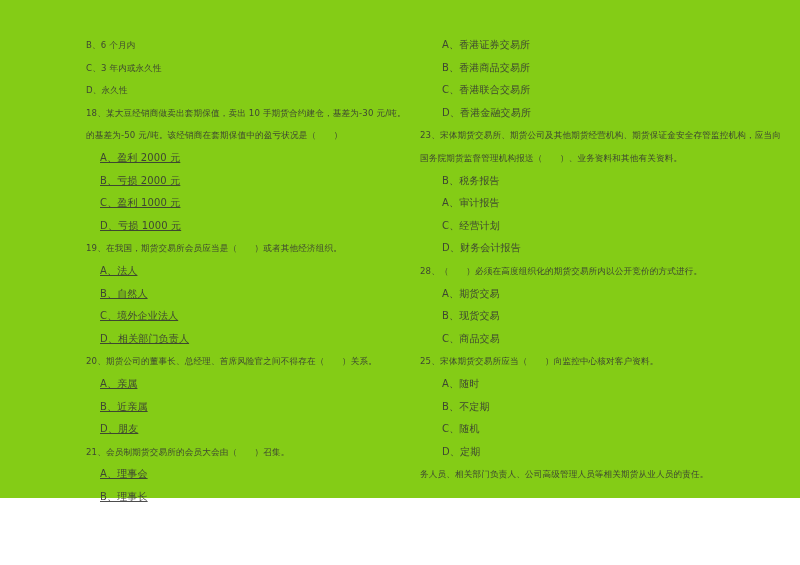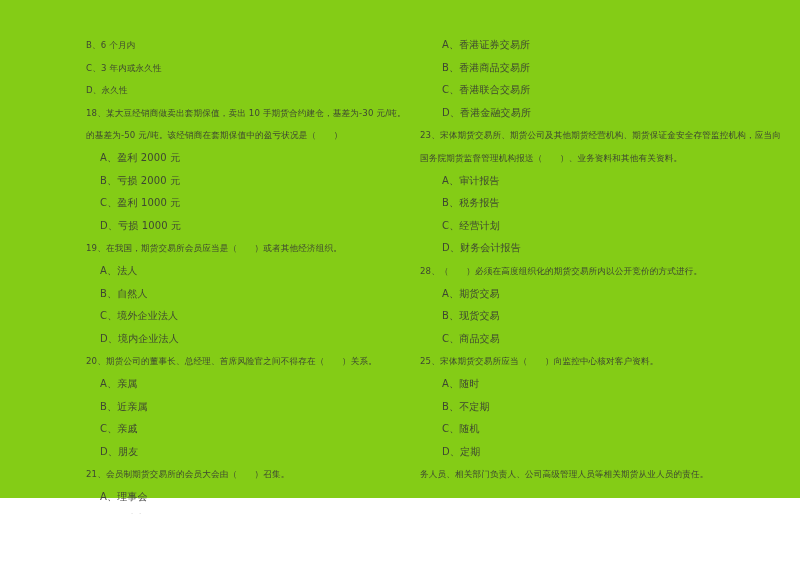--- a/index.html
+++ b/index.html
@@ -57,20 +57,21 @@
     color: #353535;
   }
   .col-right .qline {
     padding-left: 2px;
   }
   .col-right .opt {
     padding-left: 24px;
   }
   .col-left .opt {
     padding-left: 14px;
+    text-decoration: underline;
   }
   .cont {
     padding-left: 0;
   }
   .blurwrap {
     filter: blur(0.28px);
     opacity: 0.88;
   }
 </style>
 </head>
@@ -87,41 +88,40 @@
         <div class="qline">18、某大豆经销商做卖出套期保值，卖出 10 手期货合约建仓，基差为-30 元/吨。买入平仓时</div>
         <div class="qline cont">的基差为-50 元/吨。该经销商在套期保值中的盈亏状况是（　　）</div>
         <div class="opt">A、盈利 2000 元</div>
         <div class="opt">B、亏损 2000 元</div>
         <div class="opt">C、盈利 1000 元</div>
         <div class="opt">D、亏损 1000 元</div>
         <div class="qline">19、在我国，期货交易所会员应当是（　　）或者其他经济组织。</div>
         <div class="opt">A、法人</div>
         <div class="opt">B、自然人</div>
         <div class="opt">C、境外企业法人</div>
-        <div class="opt">D、境内企业法人</div>
+        <div class="opt">D、相关部门负责人</div>
         <div class="qline">20、期货公司的董事长、总经理、首席风险官之间不得存在（　　）关系。</div>
         <div class="opt">A、亲属</div>
         <div class="opt">B、近亲属</div>
-        <div class="opt">C、亲戚</div>
         <div class="opt">D、朋友</div>
         <div class="qline">21、会员制期货交易所的会员大会由（　　）召集。</div>
         <div class="opt">A、理事会</div>
         <div class="opt">B、理事长</div>
 
       </div>
 
       <div class="col col-right">
         <div class="opt">A、香港证券交易所</div>
         <div class="opt">B、香港商品交易所</div>
         <div class="opt">C、香港联合交易所</div>
         <div class="opt">D、香港金融交易所</div>
         <div class="qline">23、宋体期货交易所、期货公司及其他期货经营机构、期货保证金安全存管监控机构，应当向</div>
         <div class="qline cont">国务院期货监督管理机构报送（　　）、业务资料和其他有关资料。</div>
+        <div class="opt">B、税务报告</div>
         <div class="opt">A、审计报告</div>
-        <div class="opt">B、税务报告</div>
         <div class="opt">C、经营计划</div>
         <div class="opt">D、财务会计报告</div>
         <div class="qline">28、（　　）必须在高度组织化的期货交易所内以公开竞价的方式进行。</div>
         <div class="opt">A、期货交易</div>
         <div class="opt">B、现货交易</div>
         <div class="opt">C、商品交易</div>
         <div class="qline">25、宋体期货交易所应当（　　）向监控中心核对客户资料。</div>
         <div class="opt">A、随时</div>
         <div class="opt">B、不定期</div>
         <div class="opt">C、随机</div>

